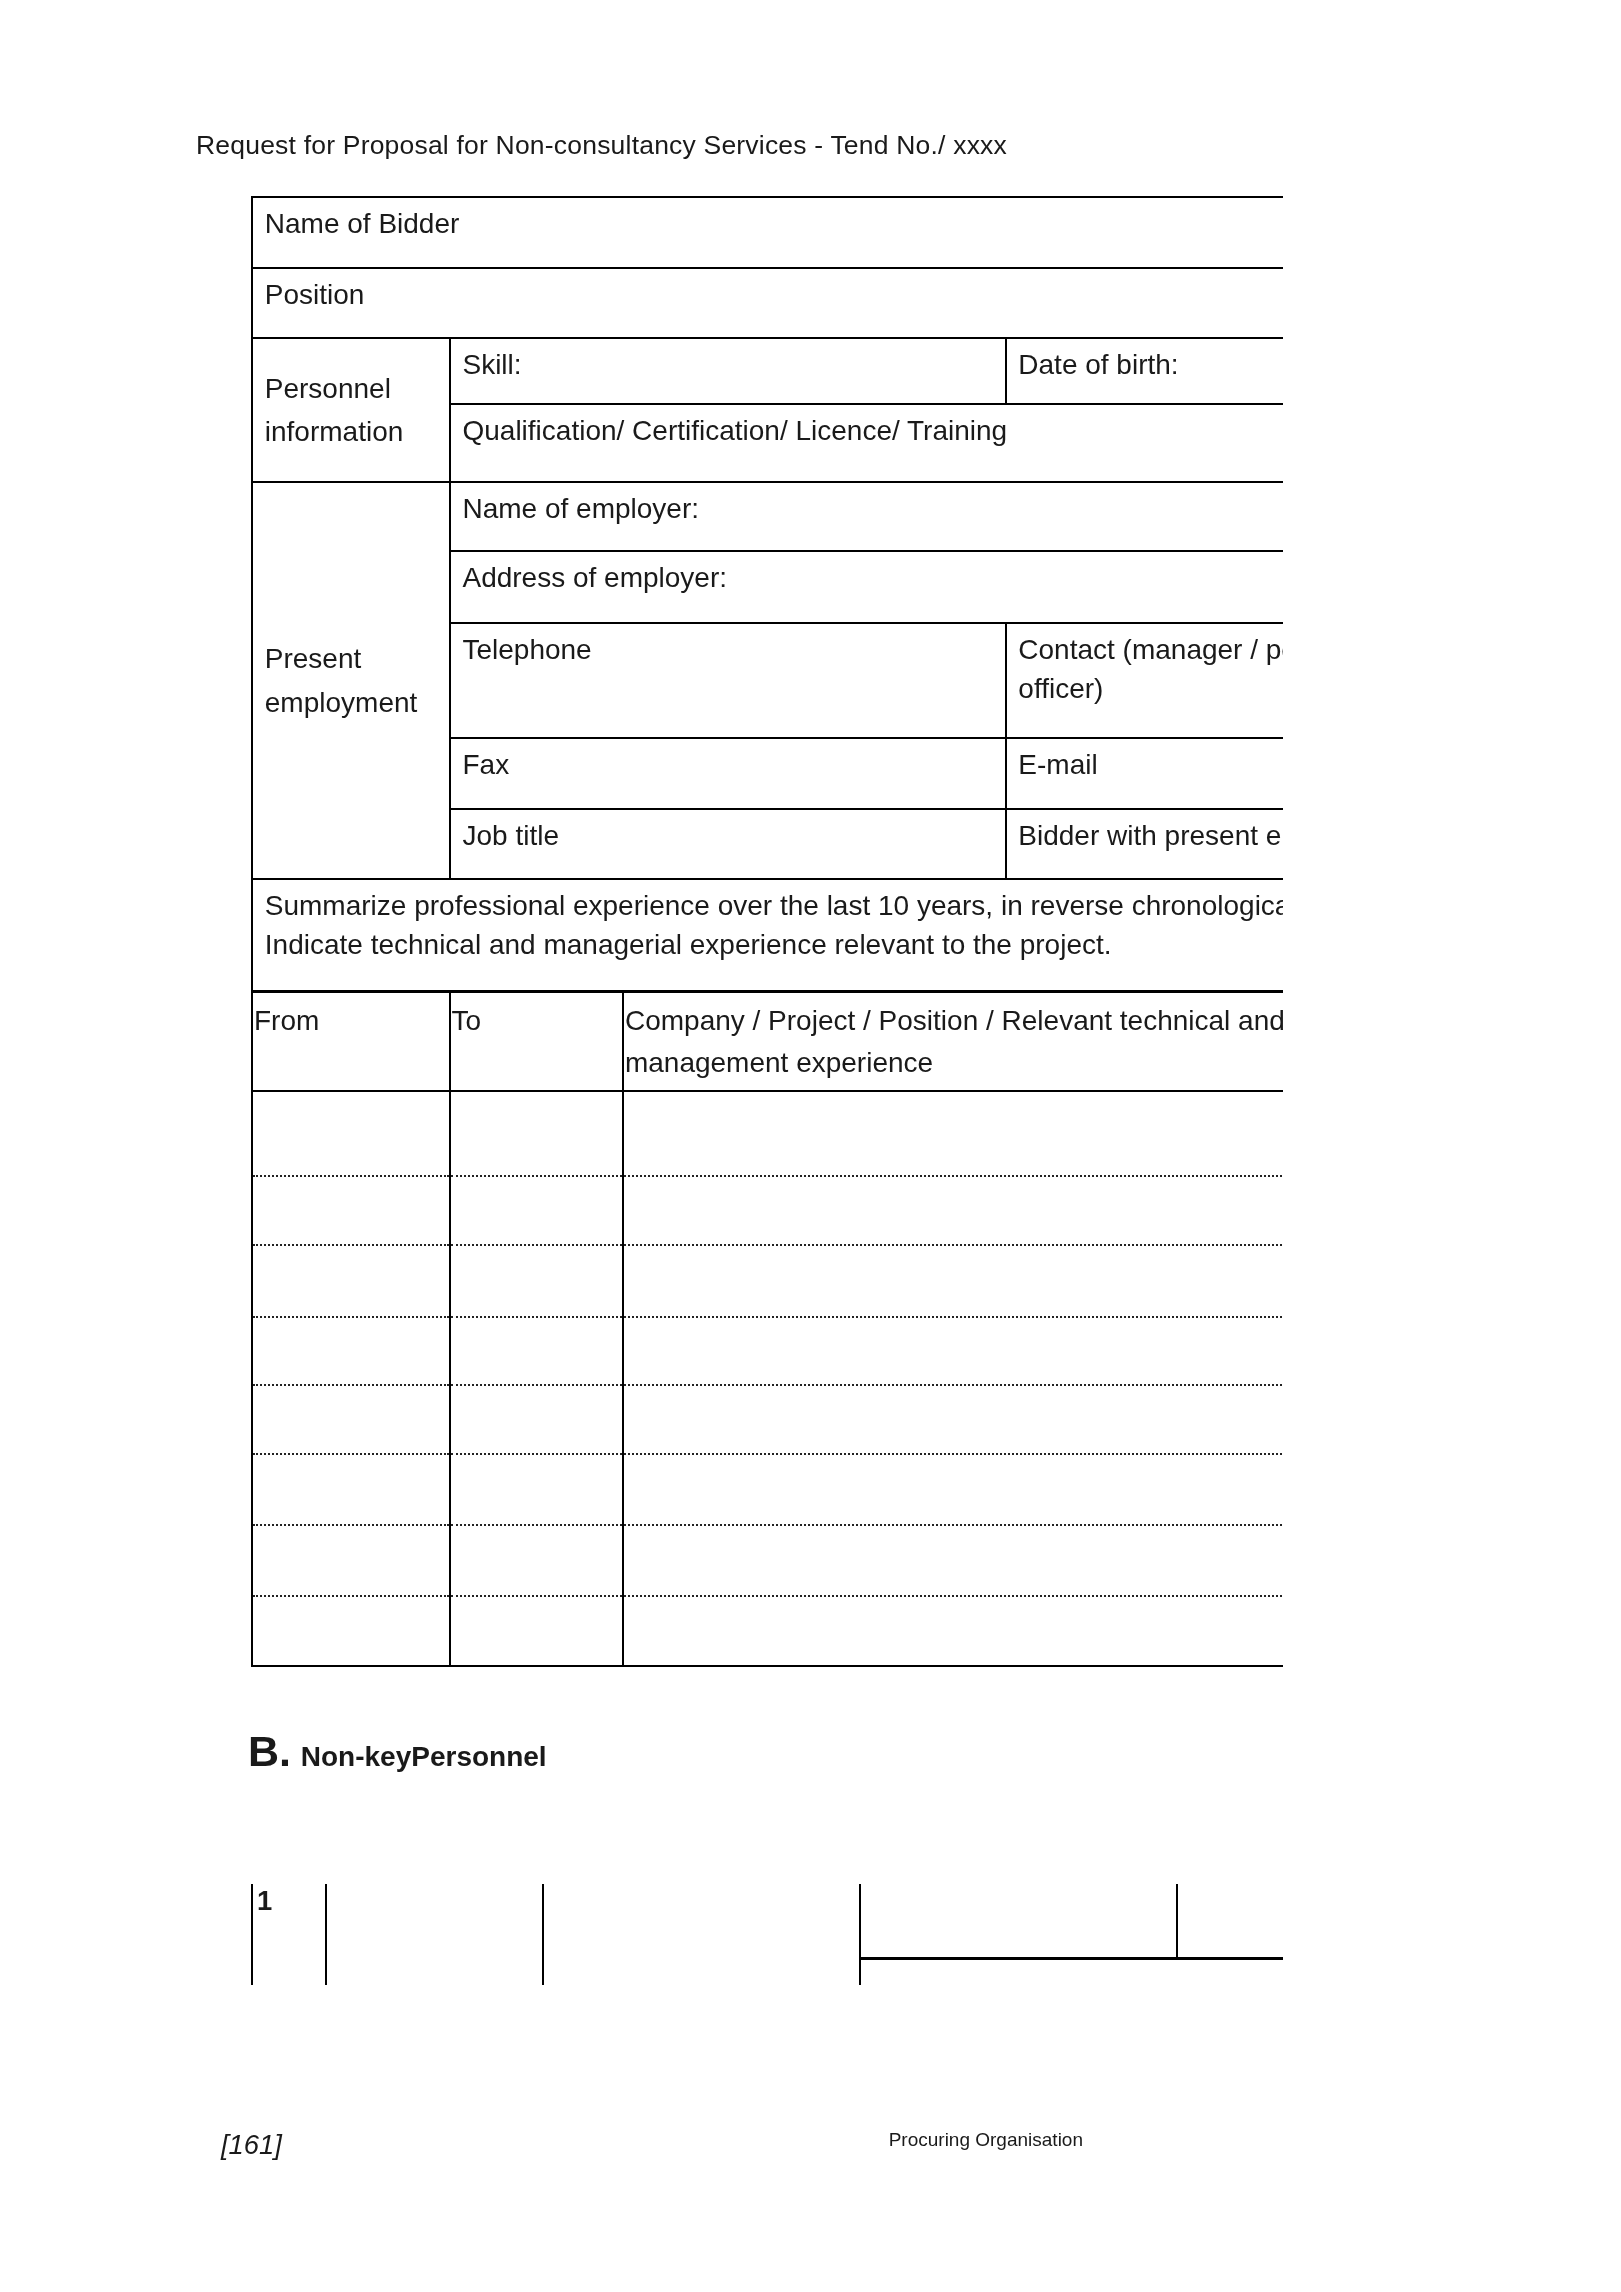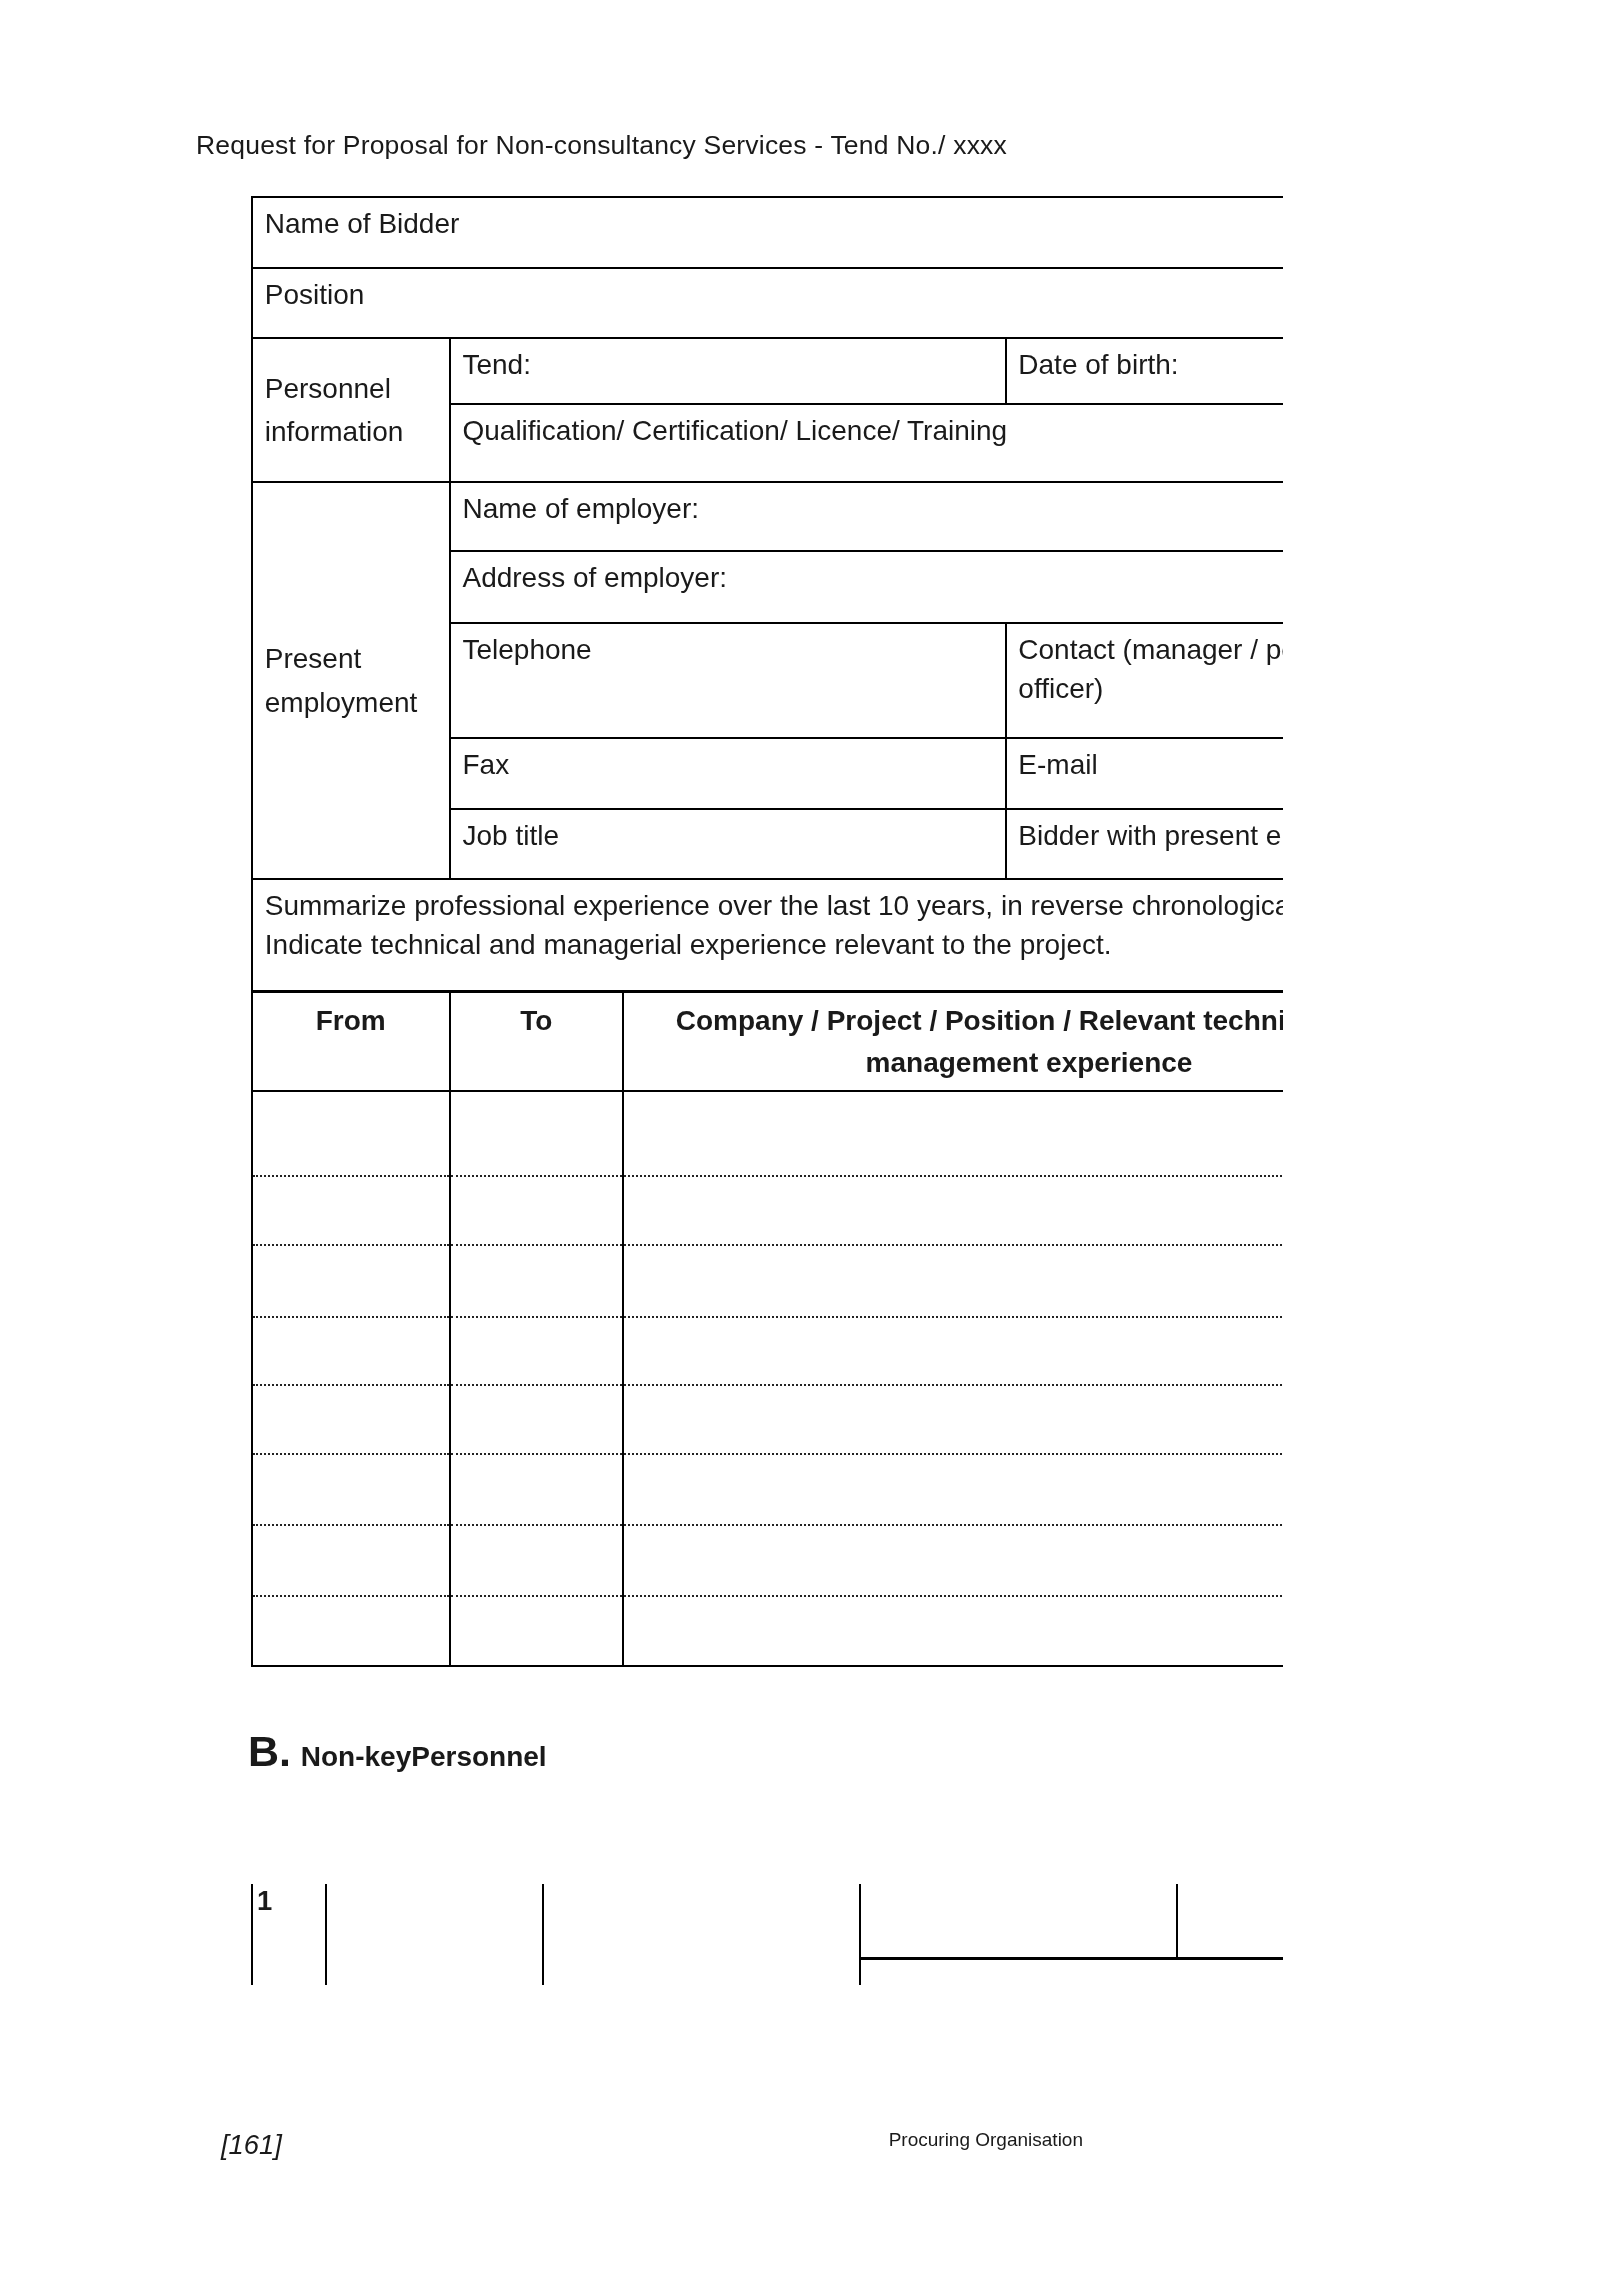--- a/index.html
+++ b/index.html
@@ -11,21 +11,21 @@
     position:absolute;left:196px;top:130px;font-size:26.5px;letter-spacing:0.2px;
   }
   .tbl-wrap{position:absolute;left:251px;top:196px;width:1185px;}
   table{border-collapse:collapse;table-layout:fixed;width:1185px;}
   .t1{border:2.9px solid #000;}
   .t1 td{border:2px solid #000;vertical-align:top;padding:5.9px 9.8px 0 11.8px;
          font-size:28px;line-height:1.4;}
   .t1 td.vmid{vertical-align:middle;line-height:1.55;padding-top:0;}
   .t1b{border:2.9px solid #000;margin-top:-2.9px;}
   .t1b td{border:2px solid #000;font-size:28px;}
-  .t1b tr.exp-head td{font-weight:bold;text-align:center;vertical-align:top;
+  .t1b tr.exp-head td{font-weight:normal;vertical-align:top;
          padding-top:7.8px;line-height:1.5;}
   .t1b tr.exp-row td{border-top:none;border-bottom:2px dotted #222;}
   .t1b tr.exp-row:last-child td{border-bottom:2.9px solid #000;}
   .section-b{position:absolute;left:248px;top:1727px;}
   .b-label{font-size:43px;font-weight:bold;}
   .b-title{font-size:28px;font-weight:bold;margin-left:9.8px;}
   .t2{position:absolute;left:251px;top:1884px;}
   .t2 td{font-size:27.4px;font-weight:bold;text-align:center;vertical-align:middle;
          line-height:1.75;padding:0 5.9px;}
   .t2 tr.hdr td{border:2.9px solid #000;}
@@ -54,21 +54,21 @@
         </colgroup>
       <tbody>
           <tr style="height:71px">
         <td colspan="3">Name of Bidder</td>
       </tr>
       <tr style="height:70px">
         <td colspan="3">Position</td>
       </tr>
       <tr style="height:66px">
         <td rowspan="2" class="vmid">Personnel information</td>
-        <td>Tend:</td>
+        <td>Skill:</td>
         <td>Date of birth:</td>
       </tr>
       <tr style="height:78px">
         <td colspan="2">Qualification/ Certification/ Licence/ Training</td>
       </tr>
       <tr style="height:69px">
         <td rowspan="5" class="vmid">Present employment</td>
         <td colspan="2">Name of employer:</td>
       </tr>
       <tr style="height:72px">

